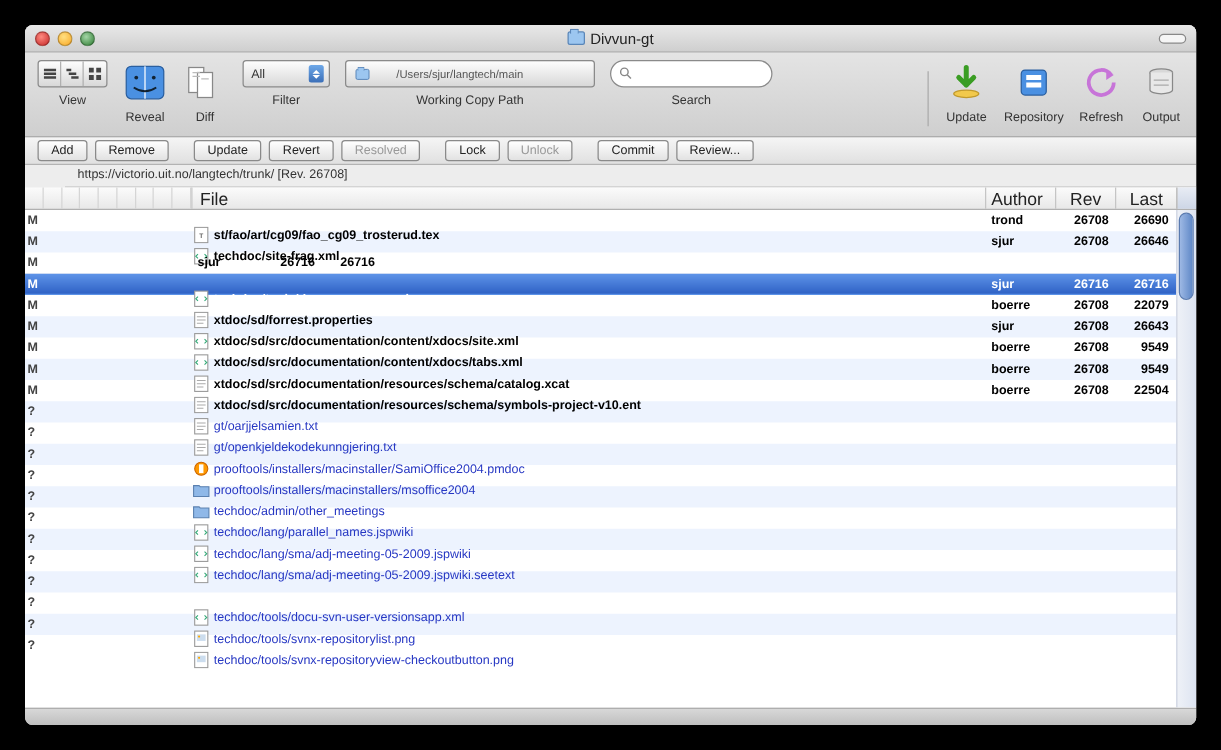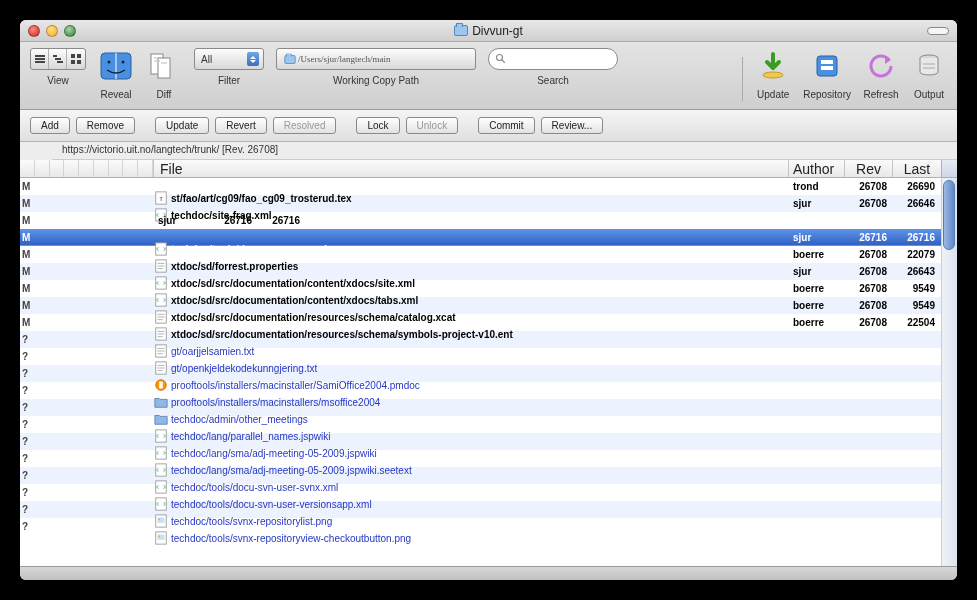--- a/index.html
+++ b/index.html
@@ -19,32 +19,32 @@
 
   .toolbar{height:68px;background:linear-gradient(#e4e4e4,#cfcfcf);border-bottom:1px solid #9a9a9a;display:flex;align-items:flex-start;padding:6px 10px 0 10px;gap:12px;}
   .tool{display:flex;flex-direction:column;align-items:center;gap:2px;font-size:10px;color:#333;}
   .tool-label{margin-top:3px;}
   .seg{display:flex;border:1px solid #8a8a8a;border-radius:3px;overflow:hidden;height:22px;background:linear-gradient(#fdfdfd,#d8d8d8);}
   .seg span{width:18px;display:flex;align-items:center;justify-content:center;border-right:1px solid #b0b0b0;}
   .seg span:last-child{border-right:none;}
   .seg span svg{width:10px;height:10px;fill:#444;}
   .tico{width:36px;height:36px;display:flex;align-items:center;justify-content:center;}
   .btnbox{height:22px;border:1px solid #8a8a8a;border-radius:3px;background:linear-gradient(#fdfdfd,#d8d8d8);display:flex;align-items:center;padding:0 6px;font-size:10px;color:#333;}
-  .path-btn{width:200px;display:flex;align-items:center;gap:1px;font-family:Liberation Serif, serif;}
+  .path-btn{width:200px;display:flex;align-items:center;gap:20px;}
   .dropdown{position:relative;padding-right:18px;}
   .dropdown:after{content:'';position:absolute;right:4px;top:3px;width:12px;height:14px;background:linear-gradient(#6ea8e8,#3b6fb8);border-radius:2px;}
   .dropdown .arrows{position:absolute;right:6px;top:5px;width:8px;height:10px;display:flex;flex-direction:column;justify-content:center;gap:1px;z-index:2;}
   .dropdown .arrows:before{content:'';border-left:3px solid transparent;border-right:3px solid transparent;border-bottom:3px solid #fff;margin:0 auto;}
   .dropdown .arrows:after{content:'';border-left:3px solid transparent;border-right:3px solid transparent;border-top:3px solid #fff;margin:0 auto;}
   .search{height:22px;width:130px;border:1px solid #8a8a8a;border-radius:11px;background:#fff;display:flex;align-items:center;padding-left:6px;}
   .search svg{width:12px;height:12px;fill:#888;}
   .spacer{flex:1;}
   .vsep{width:1px;height:44px;background:#aaa;align-self:center;}
 
-  .actionbar{height:32px;background:linear-gradient(#f5f5f5,#e0e0e0);border-bottom:1px solid #b3b3b3;display:flex;align-items:center;padding:0 10px;gap:6px;}
+  .actionbar{height:22px;background:linear-gradient(#f5f5f5,#e0e0e0);border-bottom:1px solid #b3b3b3;display:flex;align-items:center;padding:0 10px;gap:6px;}
   .abtn{height:17px;font-size:10px;padding:0 10px;border:1px solid #8a8a8a;border-radius:3px;background:linear-gradient(#fff,#e2e2e2);display:flex;align-items:center;color:#222;}
   .abtn.disabled{color:#999;}
   .pathline{height:18px;font-size:10px;color:#333;padding:2px 10px;background:#ededed;border-bottom:1px solid #ccc;margin-left:32px;}
 
   .headerrow{height:18px;background:linear-gradient(#fbfbfb,#e8e8e8);border-bottom:1px solid #b0b0b0;display:flex;font-size:14px;color:#222;}
   .statuscols{width:134px;display:flex;border-right:1px solid #c5c5c5;}
   .statuscols span{flex:1;border-right:1px solid #d5d5d5;}
   .hfile{flex:1;padding-left:6px;display:flex;align-items:center;border-right:1px solid #c5c5c5;}
   .hauthor{width:56px;padding-left:4px;display:flex;align-items:center;border-right:1px solid #c5c5c5;text-align:right;}
   .hrev{width:48px;display:flex;align-items:center;justify-content:center;border-right:1px solid #c5c5c5;}
@@ -469,27 +469,20 @@
               <path d="M5 6 L3 8 L5 10 M11 6 L13 8 L11 10" stroke="#3a7" fill="none"></path>
             </svg>
             <span>techdoc/lang/sma/adj-meeting-05-2009.jspwiki.seetext</span>
           </div>
           <div class="auth"></div>
           <div class="rev"></div>
           <div class="last"></div>
         </div>
         <div class="row alt unv">
           <div class="st">?</div>
-          <div class="file">
-            <svg class="fico" viewBox="0 0 16 16">
-              <rect x="2" y="1" width="12" height="14" fill="#fff" stroke="#999"></rect>
-              <path d="M5 6 L3 8 L5 10 M11 6 L13 8 L11 10" stroke="#3a7" fill="none"></path>
-            </svg>
-            <span>techdoc/tools/docu-svn-user-svnx.xml</span>
-          </div>
           <div class="auth"></div>
           <div class="rev"></div>
           <div class="last"></div>
         </div>
         <div class="row unv">
           <div class="st">?</div>
           <div class="file">
             <svg class="fico" viewBox="0 0 16 16">
               <rect x="2" y="1" width="12" height="14" fill="#fff" stroke="#999"></rect>
               <path d="M5 6 L3 8 L5 10 M11 6 L13 8 L11 10" stroke="#3a7" fill="none"></path>

